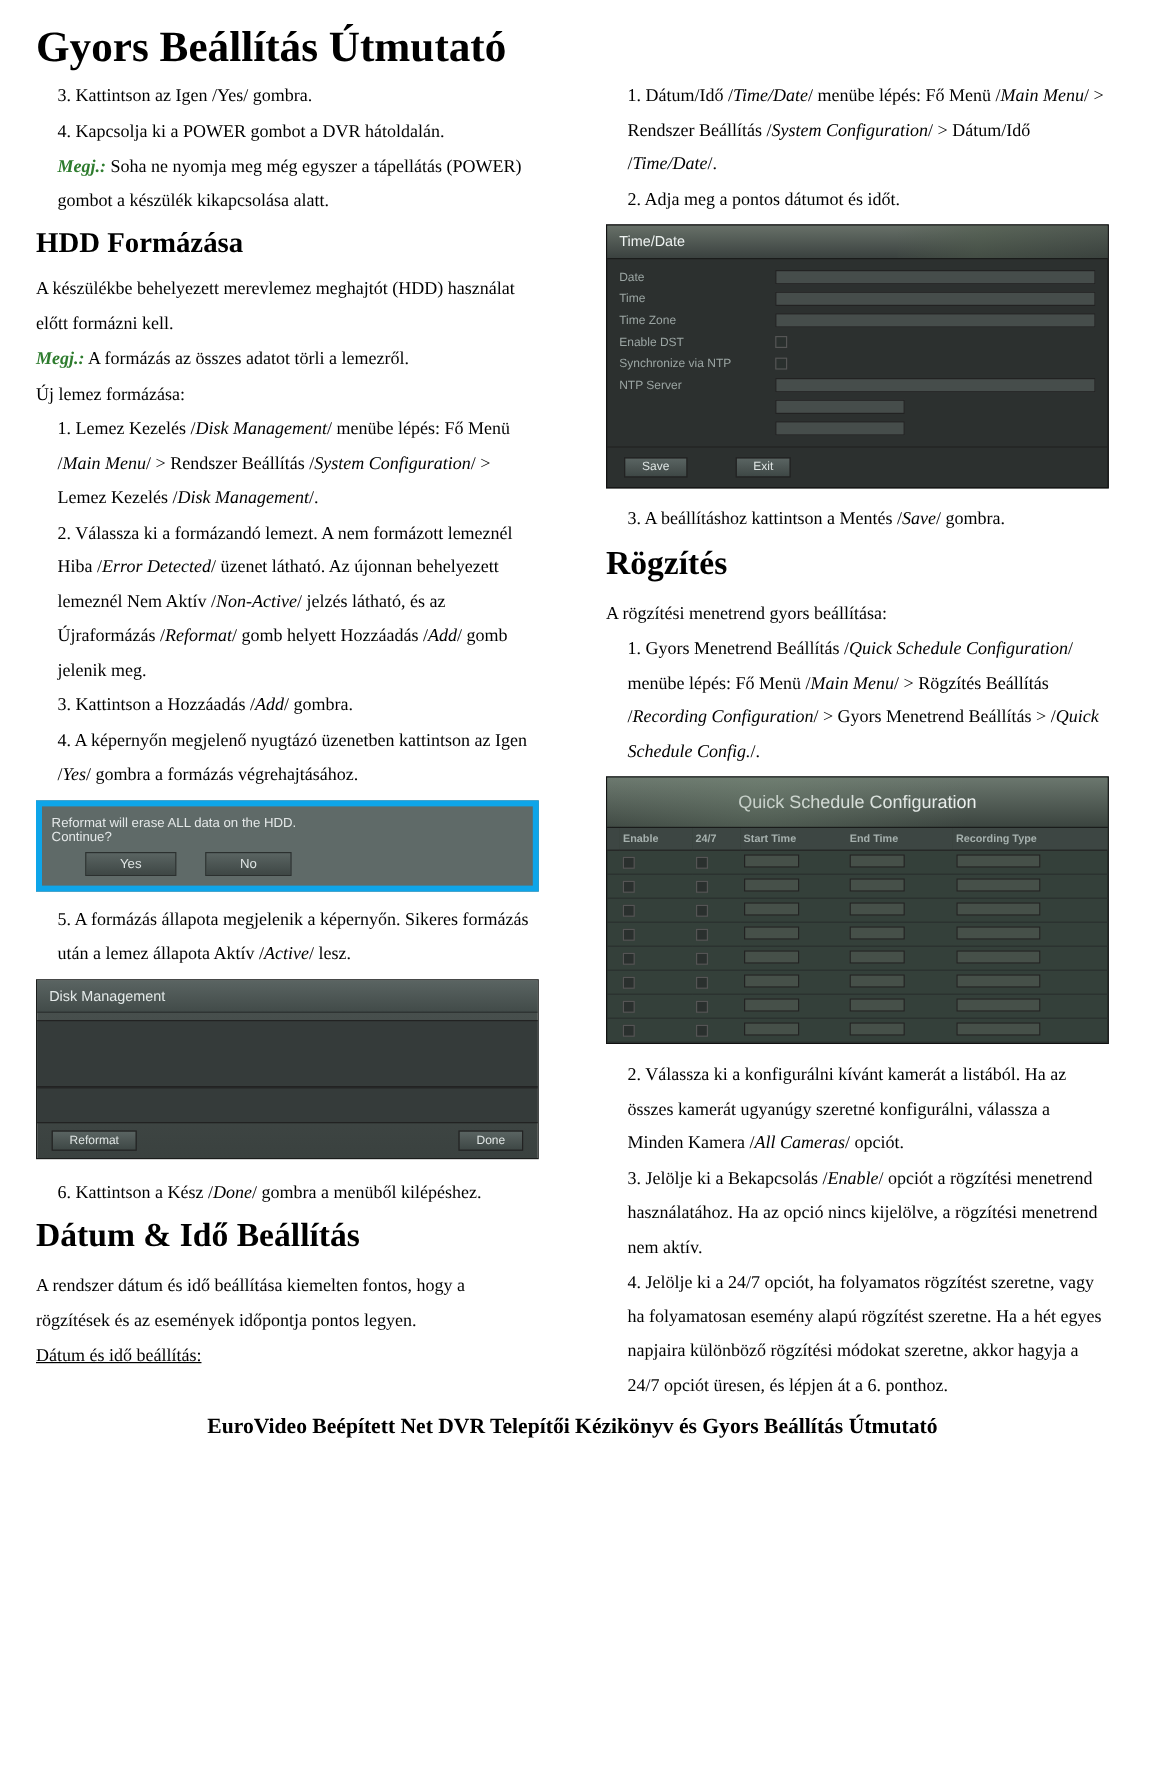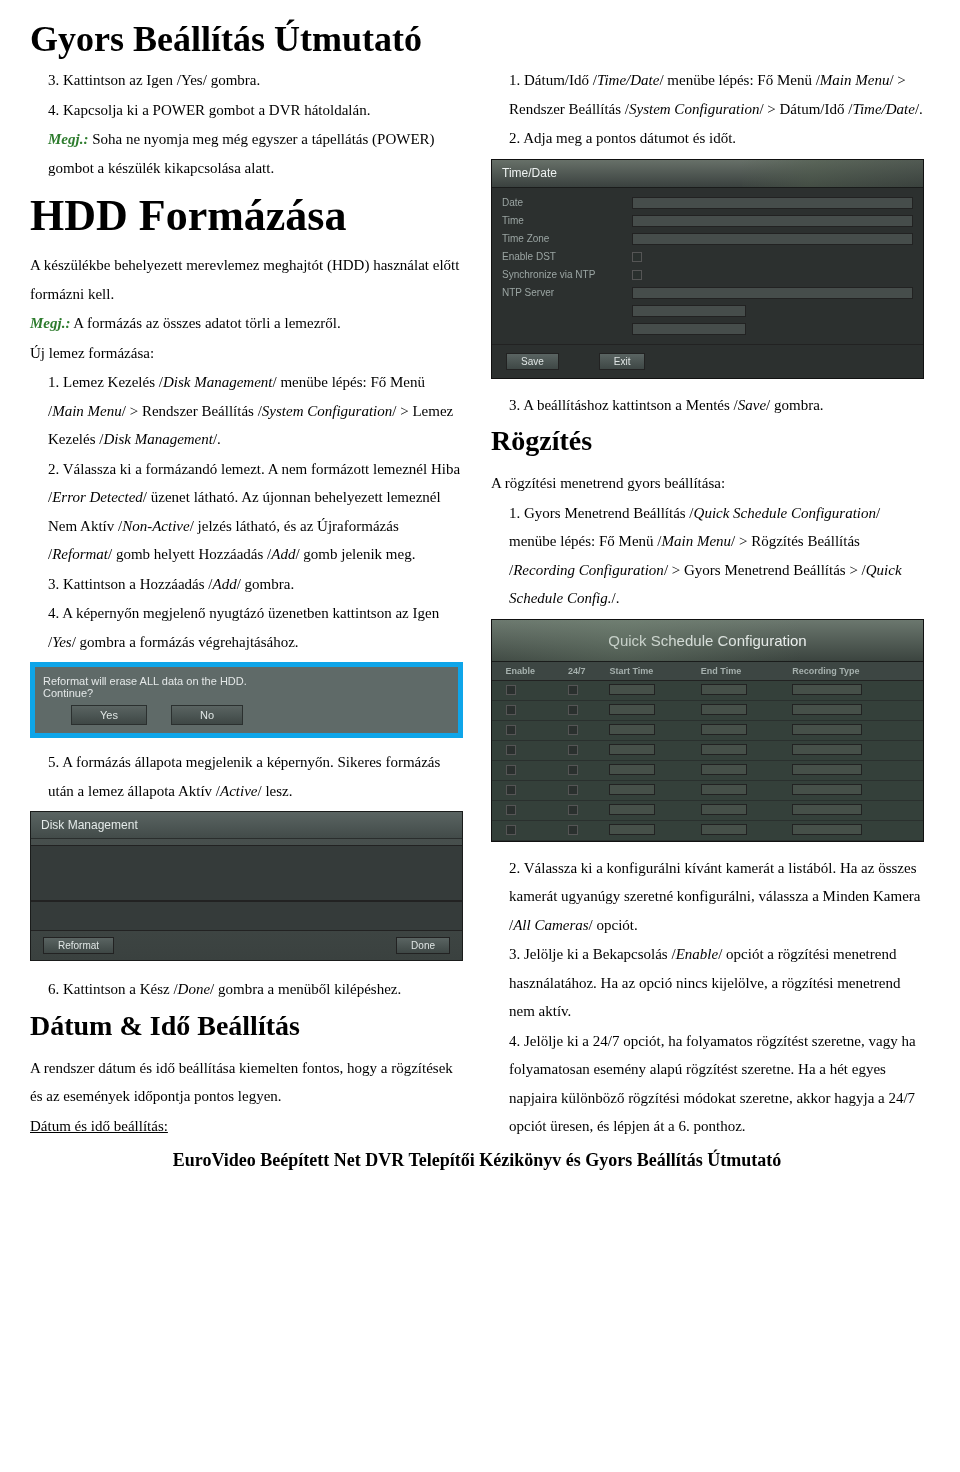--- a/index.html
+++ b/index.html
@@ -11,27 +11,27 @@
     width: 960px;
     padding: 18px 36px 18px 30px;
   }
   .page-title {
     font-size: 36px;
     font-weight: bold;
     margin-bottom: 6px;
   }
   .columns {
     display: flex;
-    gap: 28px;
+    gap: 56px;
   }
   .col {
     width: 50%;
   }
   .h2 {
-    font-size: 44px;
+    font-size: 24px;
     font-weight: bold;
     margin: 8px 0 10px 0;
   }
   .h3 {
     font-size: 28px;
     font-weight: bold;
     margin: 6px 0 12px 0;
   }
   .body-text { line-height: 1.9; }
   .indent { padding-left: 18px; }

